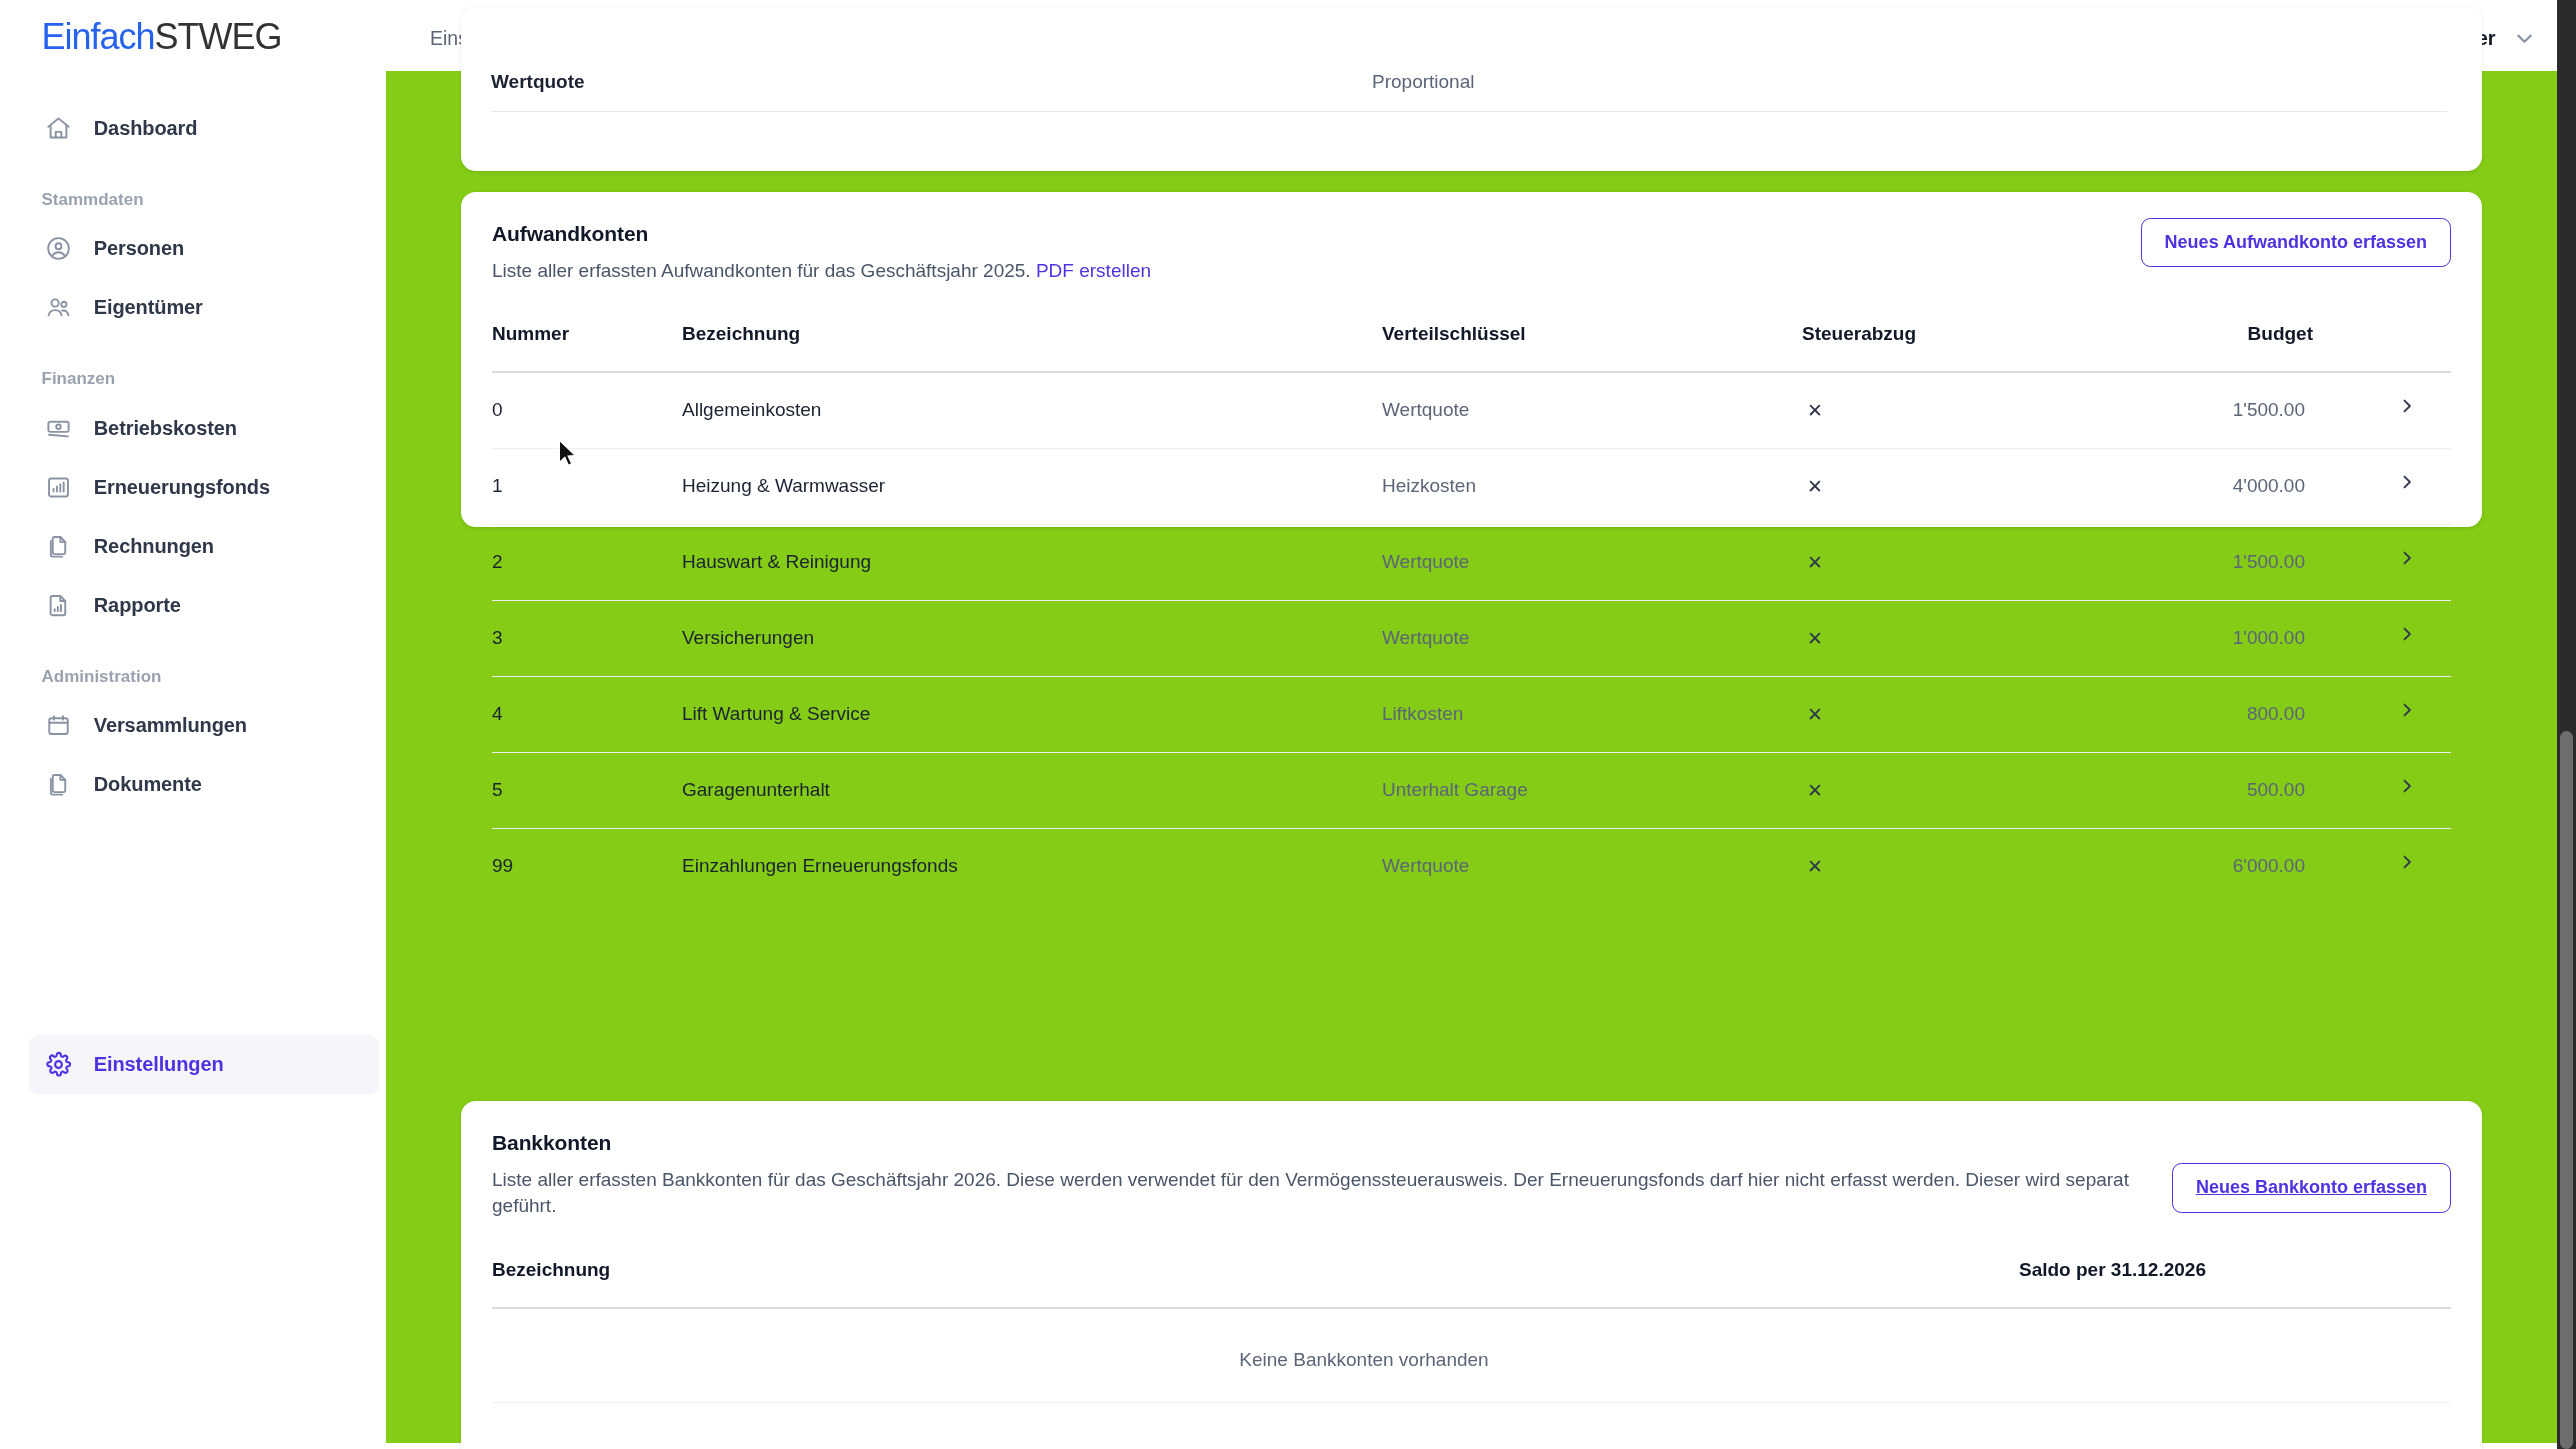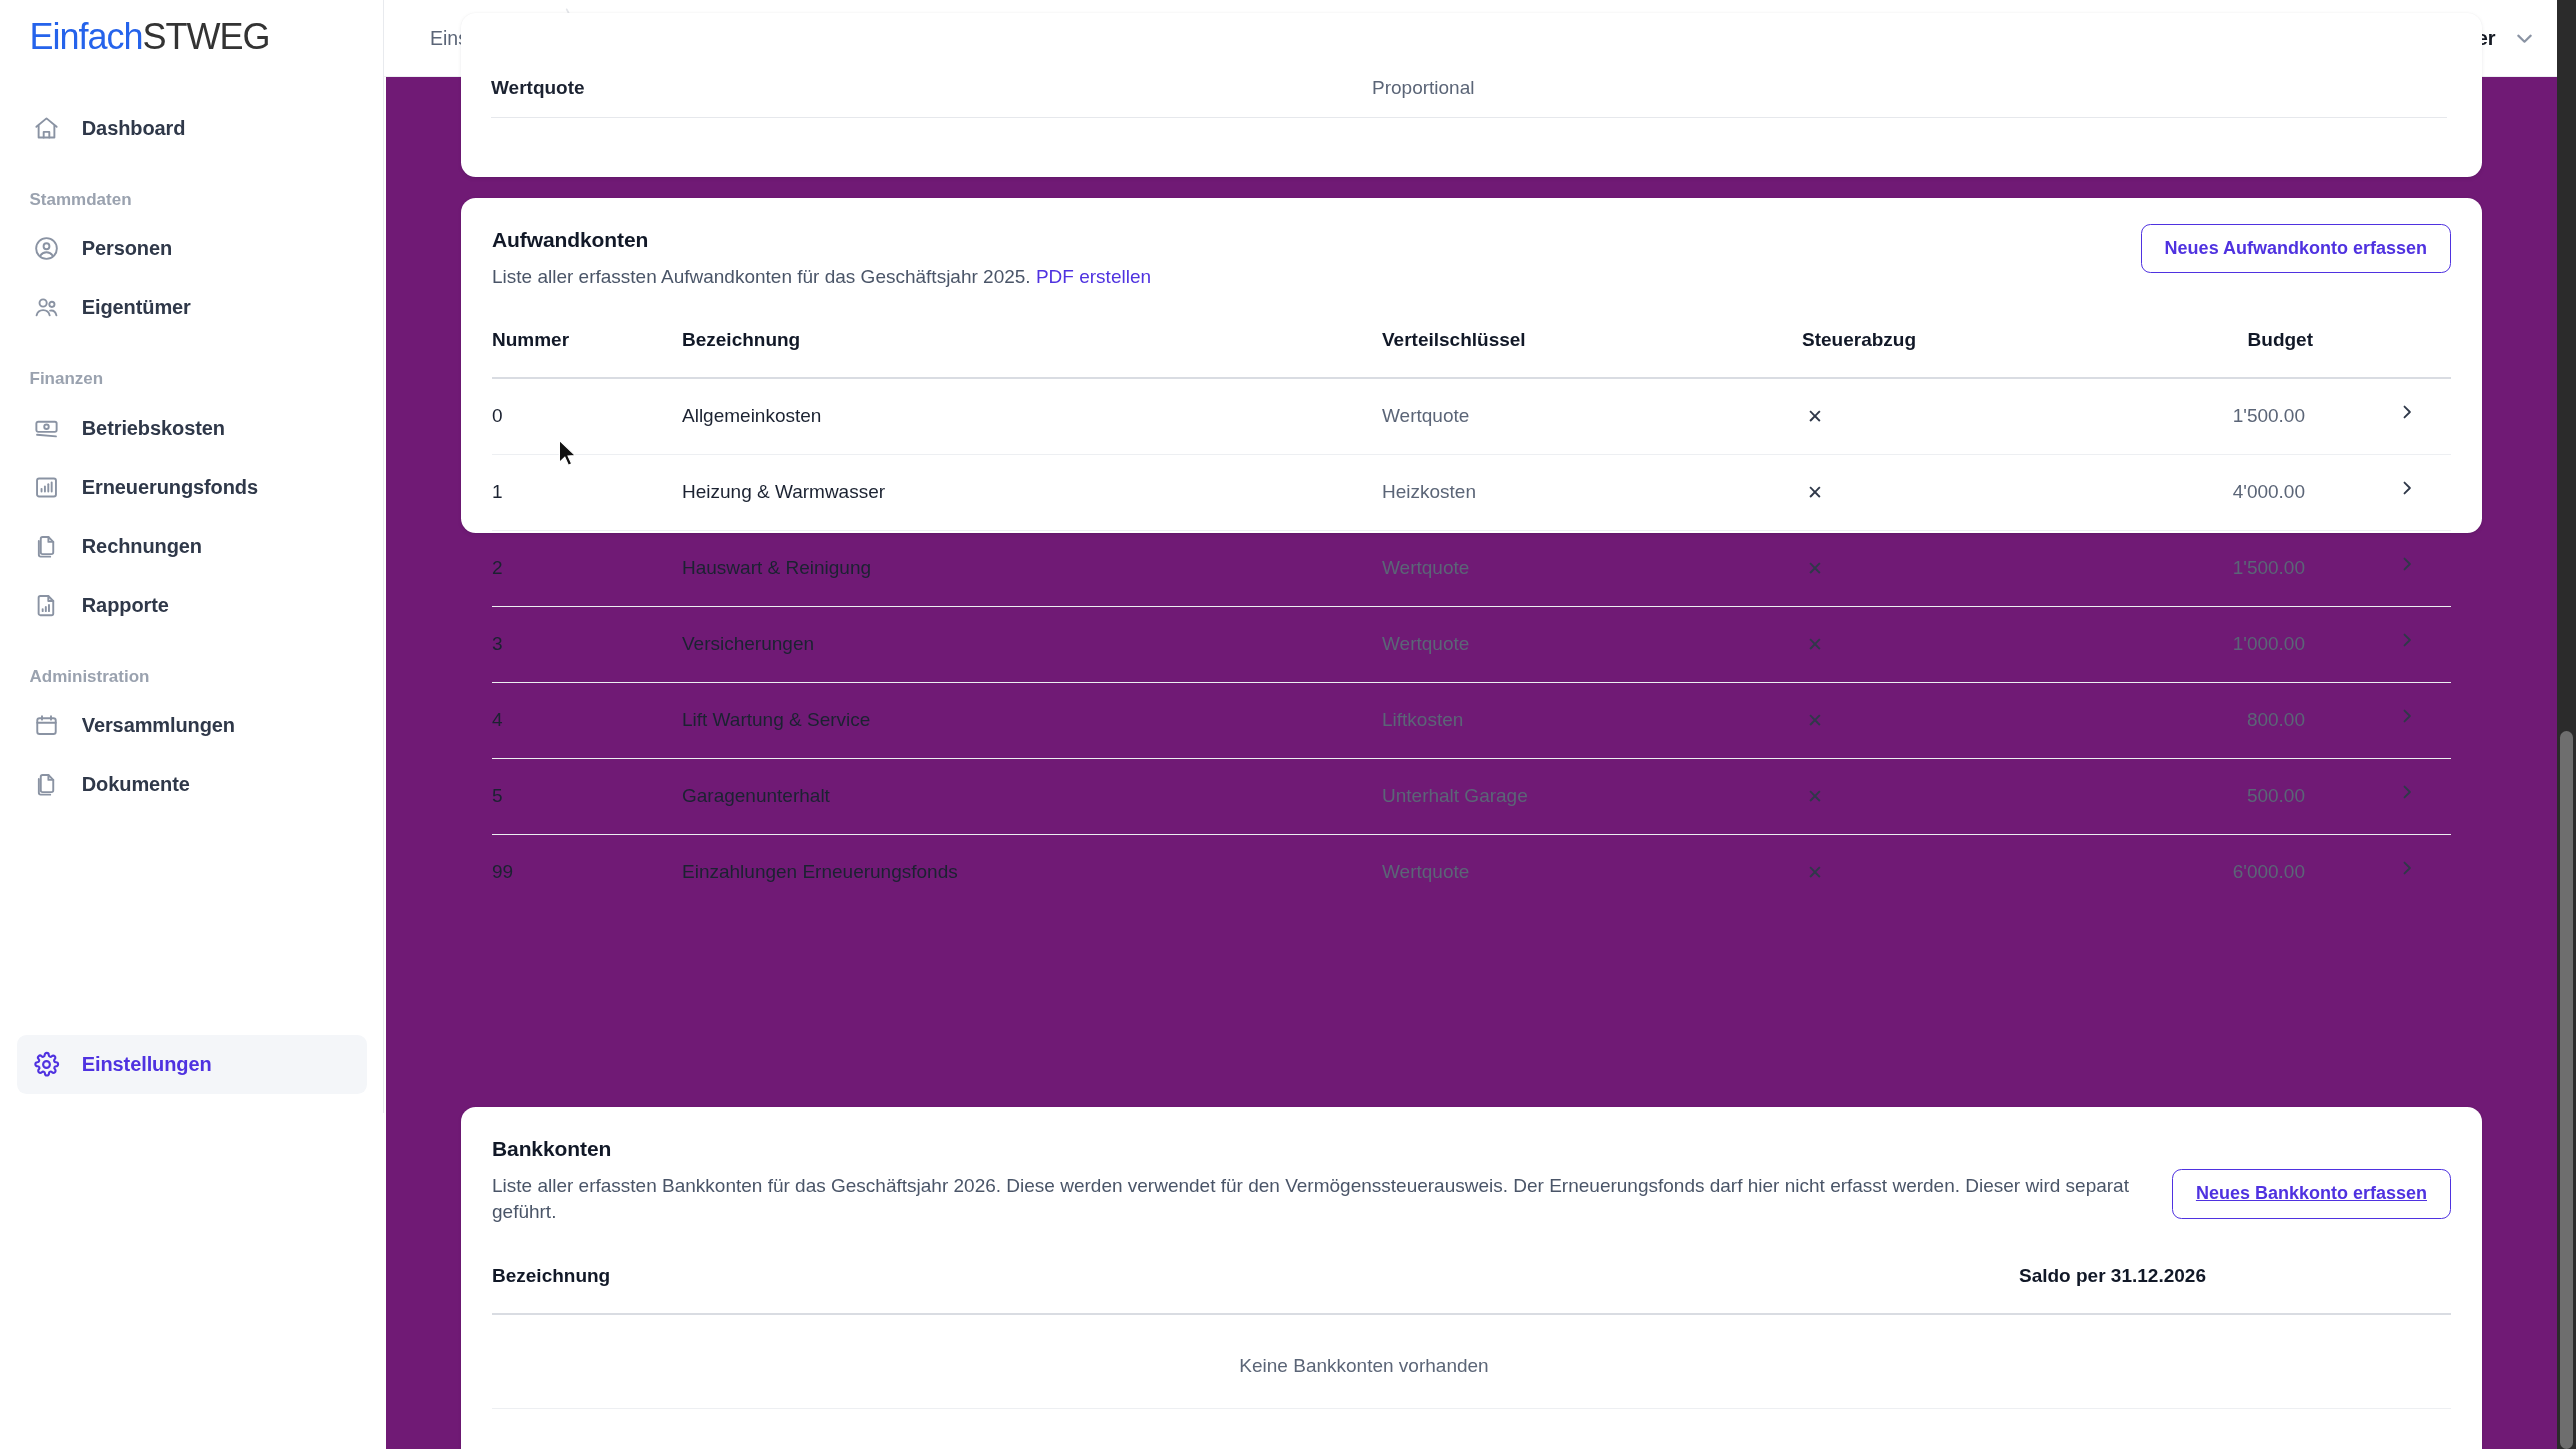--- a/index.html
+++ b/index.html
@@ -6,21 +6,21 @@
   html, body {
     width: 2576px; height: 1449px;
     font-family: "Liberation Sans", sans-serif;
     background: #FFFFFF;
     overflow: hidden;
   }
   #root { position: relative; width: 2576px; height: 1449px; }
 
   
   .sidebar {
-    position: absolute; left: 0; top: 0;
+    position: absolute; left: 12px; top: 0;
     width: 384px; height: 1113px;
     background: #FFFFFF;
     border-right: 1.3px solid #E8EAEE;
   }
   .logo {
     position: absolute; left: 29.5px; top: 16px;
     font-size: 36px; letter-spacing: -1px;
   }
   .logo .a { color: #2563EB; font-weight: 400; }
   .logo .b { color: #333333; font-weight: 400; }
@@ -71,23 +71,23 @@
     width: 42px; height: 42px; border-radius: 50%;
     background: #7C7FEE; color: #FFFFFF;
     display: flex; align-items: center; justify-content: center;
     font-size: 17.4px; font-weight: 700; letter-spacing: 0.3px;
   }
   .user-name { margin-left: 17.4px; font-size: 20px; font-weight: 700; color: #151A24; }
   .caret { margin-left: 17.4px; color: #8A93A3; display: flex; }
 
   
   .main {
-    position: absolute; left: 386px; top: 77px;
+    position: absolute; left: 386px; top: 71px;
     width: 2171px; height: 1372px;
-    background: #701a75;
+    background: #84cc16;
   }
   .card {
     position: absolute; left: 75px; width: 2021px;
     background: #FFFFFF; border-radius: 14.8px;
     box-shadow: 0 1.3px 4px rgba(17,24,39,0.07), 0 0.7px 1.3px rgba(17,24,39,0.05);
   }
 
   
   #card-top { top: -64px; height: 164px; border-radius: 14.8px; }
   .top-row { position: absolute; top: 64px; left: 0; width: 100%; height: 60px; }

